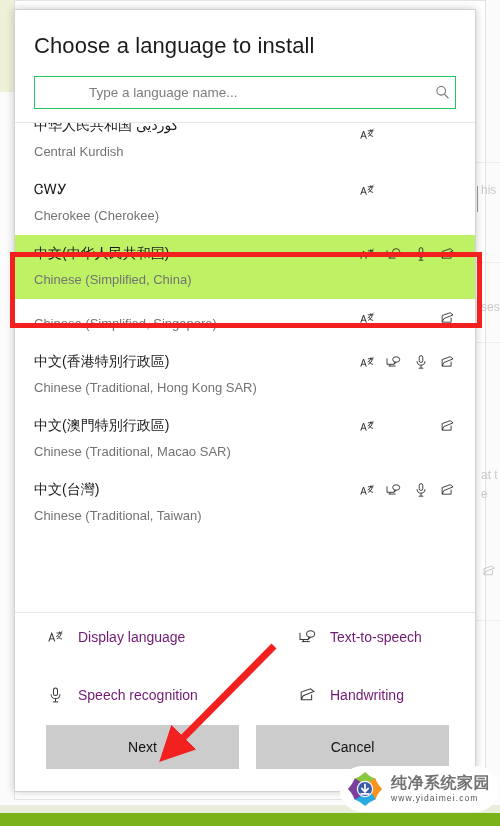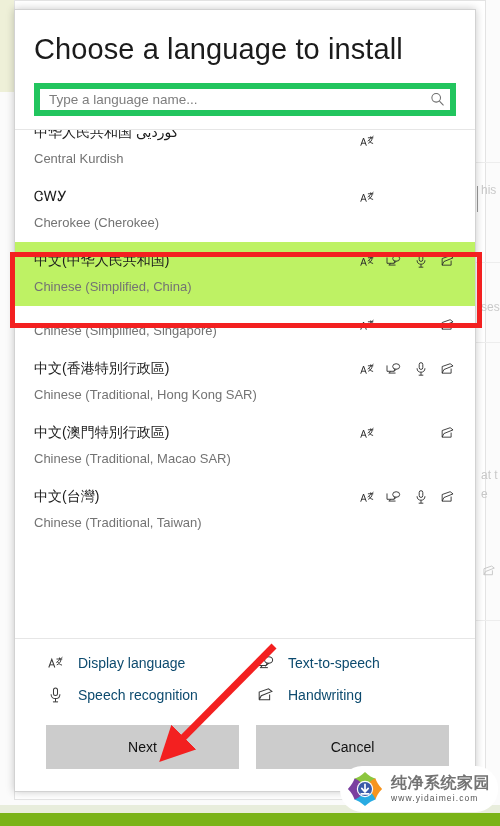--- a/index.html
+++ b/index.html
@@ -79,36 +79,37 @@
     background: #ffffff;
     border: 1px solid #d2d2d2;
     box-shadow: 0 0 8px rgba(0,0,0,0.22);
     box-sizing: border-box;
     display: flex;
     flex-direction: column;
     overflow: hidden;
   }
 
   .dlg-title {
-    font-size: 29px;
+    font-size: 22px;
     color: #1b1b1b;
     font-weight: 400;
     margin: 23px 0 0 19px;
     letter-spacing: 0.1px;
   }
 
   
   .search-wrap {
     margin: 17px 19px 0 19px;
     height: 33px;
-    border: 6px solid #22c55e;
+    border: 1px solid #22c55e;
     background: #ffffff;
     display: flex;
     align-items: center;
     box-sizing: border-box;
+    padding-left: 45px;
   }
   .search-input {
     border: 0;
     outline: none;
     flex: 1;
     font-size: 13.5px;
     color: #6f6f6f;
     padding: 0 9px;
     background: transparent;
     font-family: "Liberation Sans", sans-serif;
@@ -182,21 +183,22 @@
   .legend-sep {
     height: 1px;
     background: #e6e6e6;
     margin: 0;
   }
   .legend {
     padding: 16px 12px 14px 0;
     display: grid;
     grid-template-columns: 210px 1fr;
     row-gap: 16px;
-    color: #0c4a6e;
+    color: #701a75;
+    gap: 42px;
   }
   .legend-item {
     display: flex;
     align-items: center;
     gap: 14px;
     padding-left: 32px;
     font-size: 14px;
   }
   .legend-item .gi {
     width: 17px;

